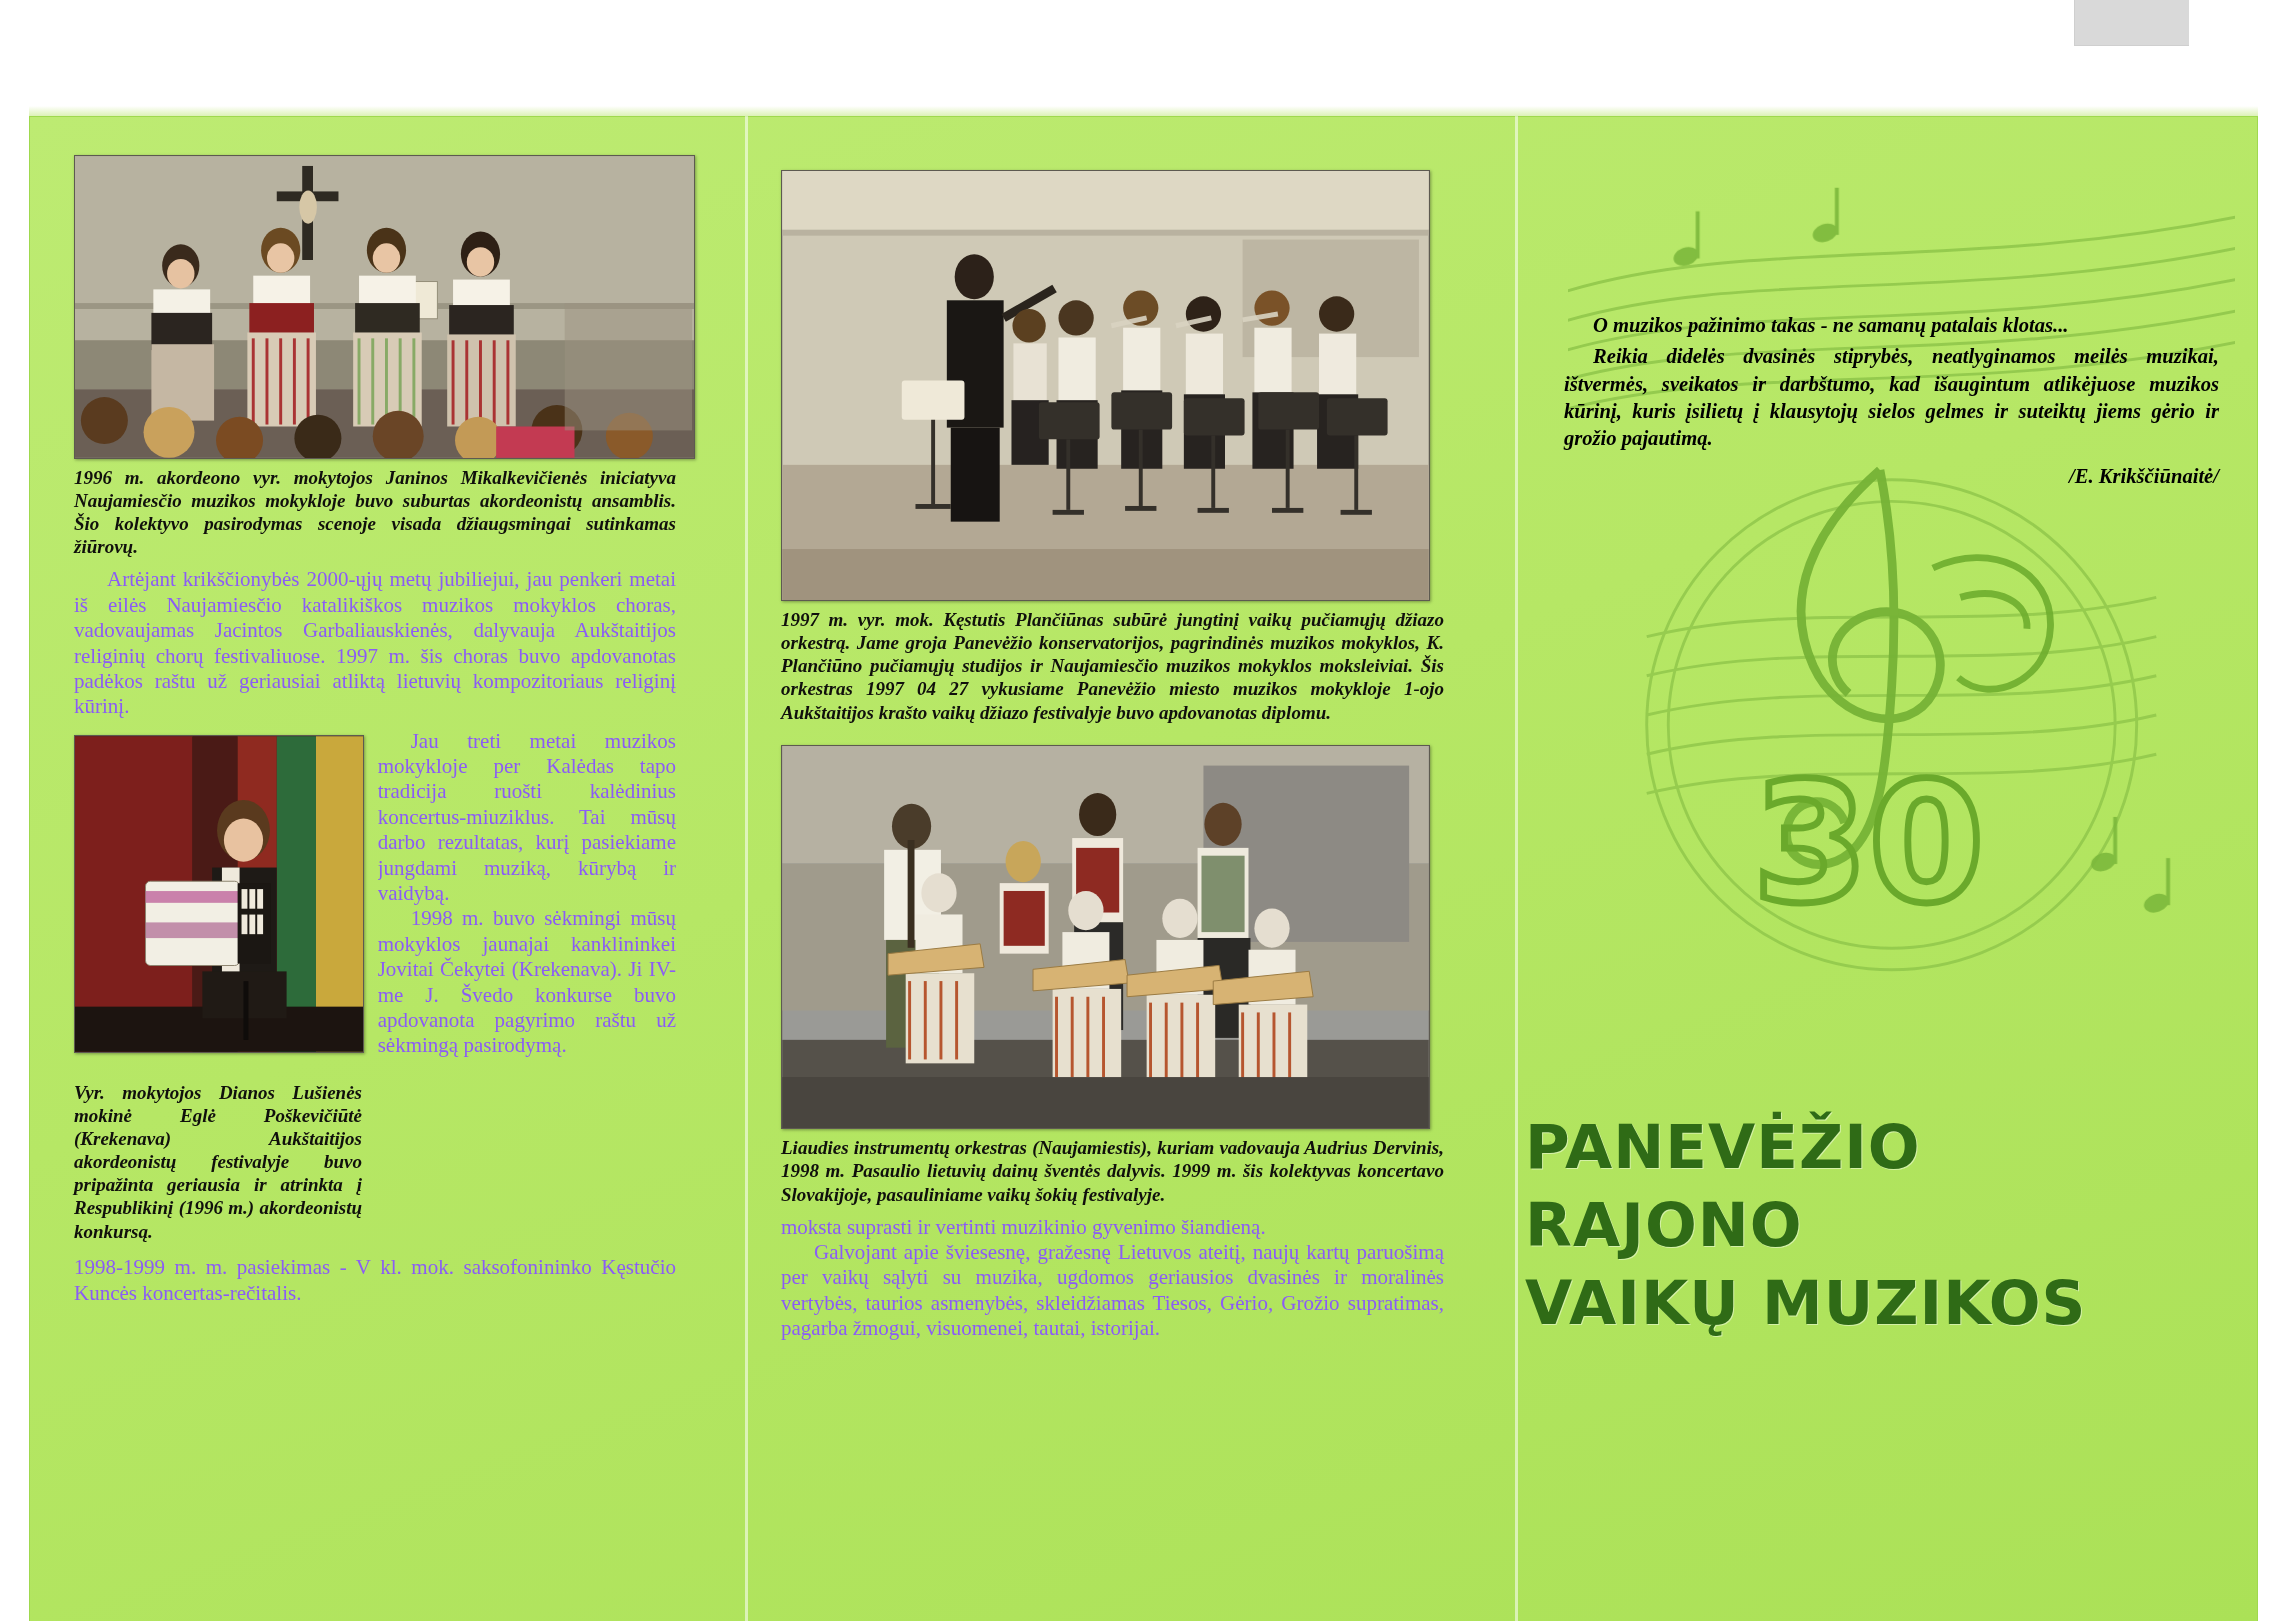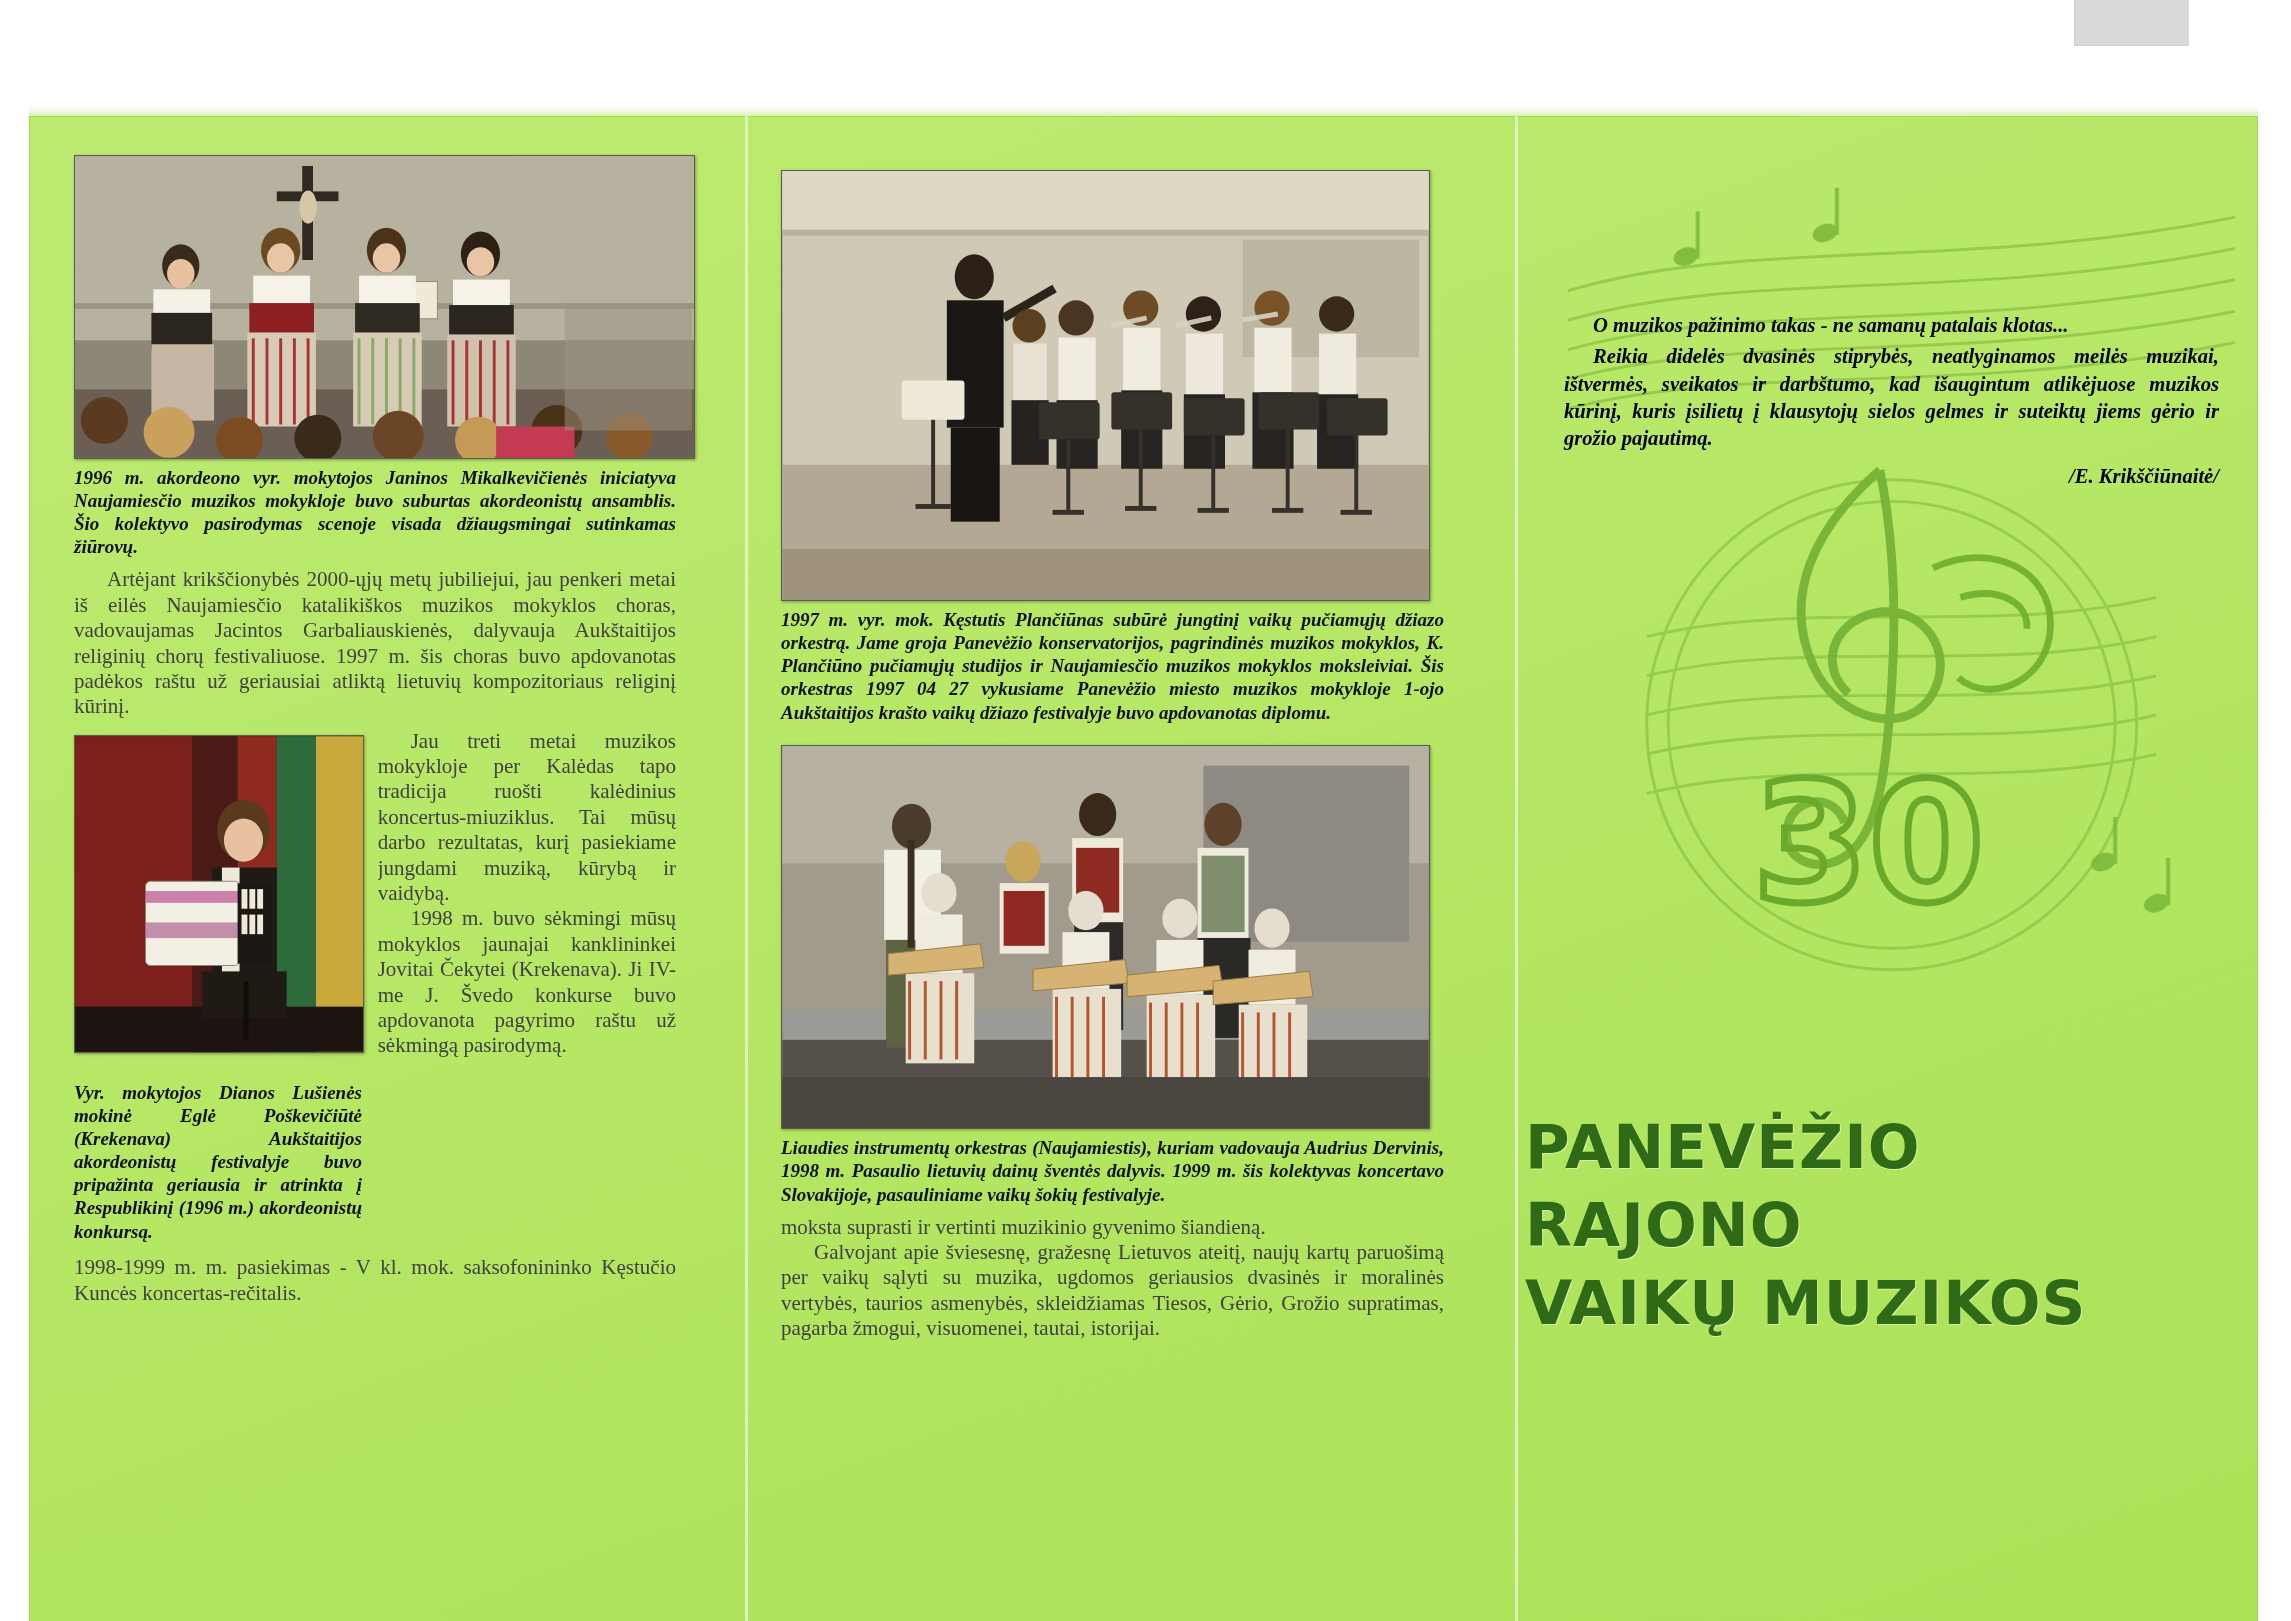--- a/index.html
+++ b/index.html
@@ -82,21 +82,21 @@
     line-height: 1.22;
     text-align: justify;
     color: #10100c;
     margin-top: 6.9px;
   }
 
   .bodytext {
     font-size: 21px;
     line-height: 1.21;
     text-align: justify;
-    color: #404040;
+    color: #8b5cf6;
     margin-top: 8.8px;
   }
   .bodytext p { margin: 0; text-indent: 33px; }
   .bodytext p.noind { text-indent: 0; }
 
   
   .wrap-area { position: relative; }
   .float-photo { float: left; margin: 5.9px 13.7px 3.9px 0; }
 
   

